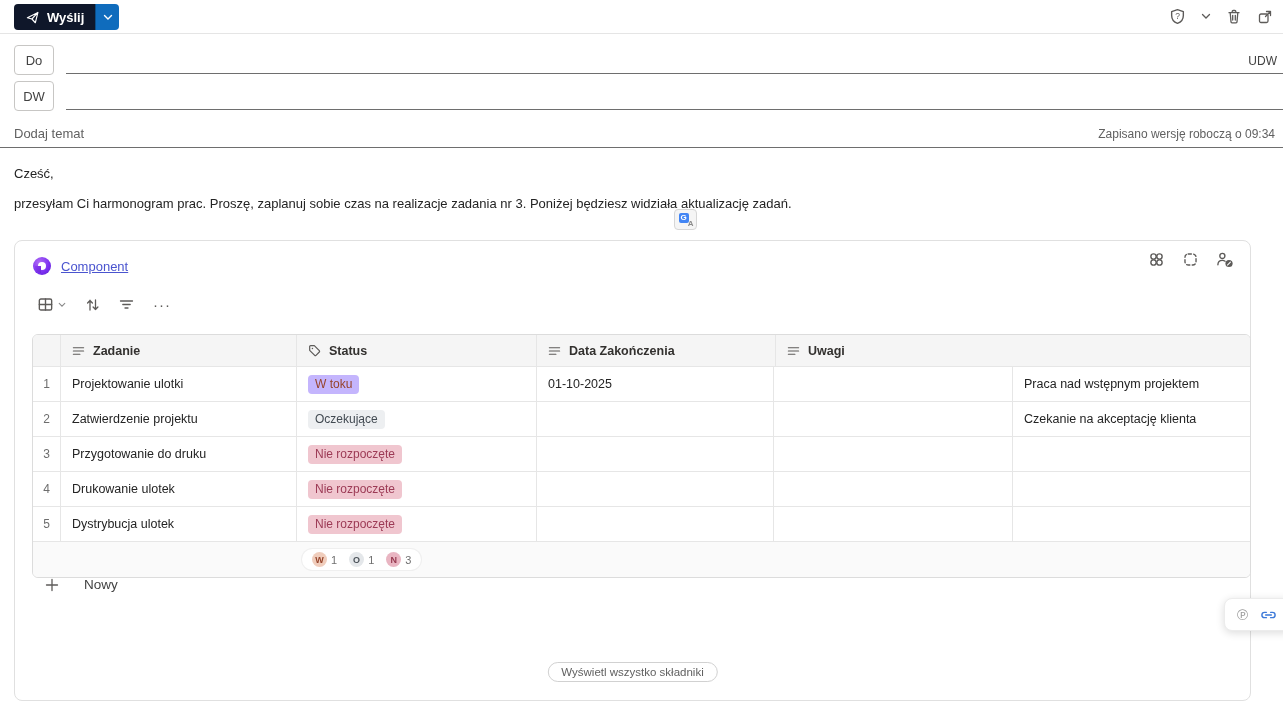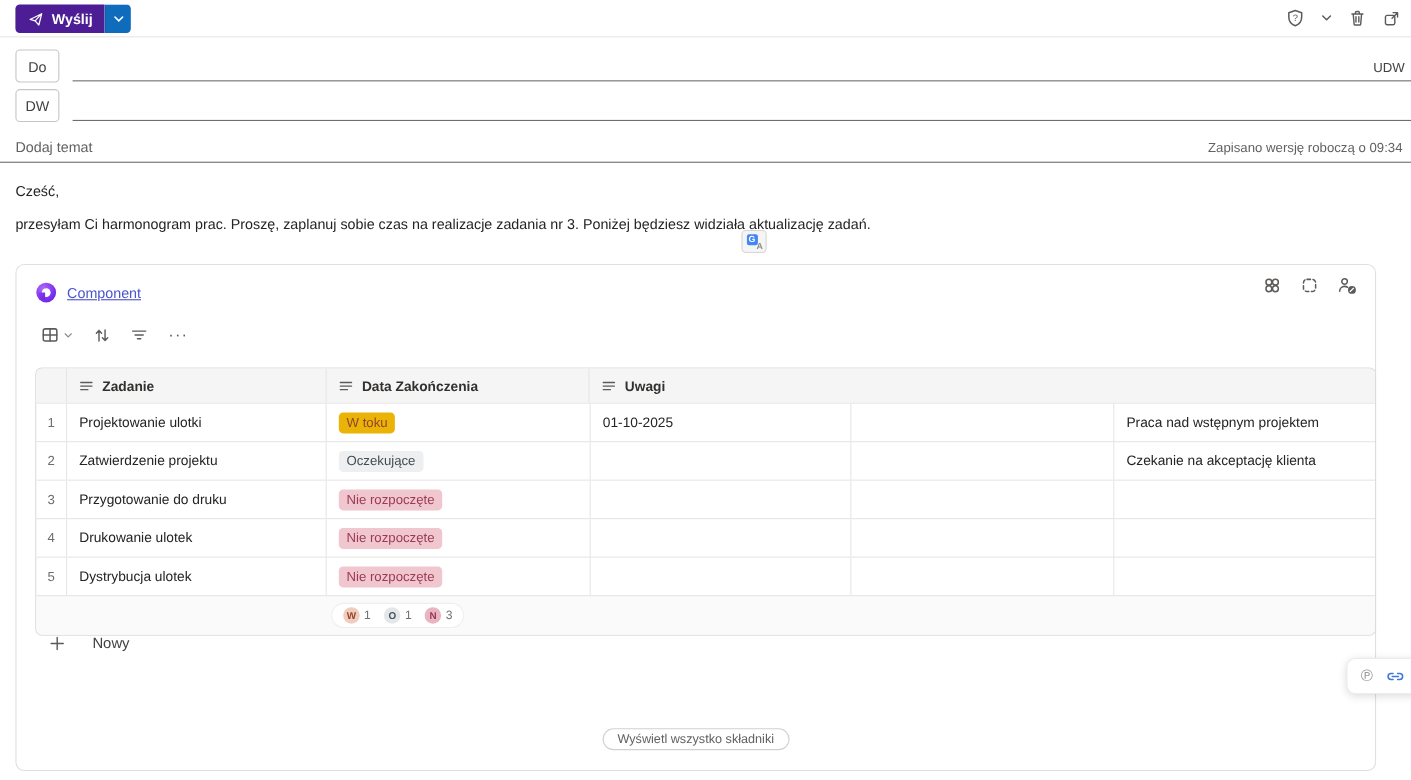--- a/index.html
+++ b/index.html
@@ -9,21 +9,21 @@
     font-family:"Liberation Sans","DejaVu Sans",sans-serif;
     color:#242424; font-size:13px;
   }
   svg { display:block; }
   .ico { stroke:#5d5b59; fill:none; stroke-width:1.3; stroke-linecap:round; stroke-linejoin:round; }
 
   
   .topbar { position:absolute; top:0; left:0; right:0; height:34px; border-bottom:1px solid #e5e5e5; background:#fff; }
   .send-group { position:absolute; left:14px; top:4px; height:26px; display:flex; }
   .send-main {
-    display:flex; align-items:center; gap:7px; padding:0 11px; background:#4c1d95; color:#fff;
+    display:flex; align-items:center; gap:7px; padding:0 11px; background:#0f172a; color:#fff;
     font-weight:bold; font-size:13px; border:none; border-radius:4px 0 0 4px; cursor:pointer;
   }
   .send-caret {
     width:24px; background:#0f6cbd; border:none; border-left:1px solid rgba(0,0,0,.28);
     border-radius:0 4px 4px 0; display:flex; align-items:center; justify-content:center; cursor:pointer;
   }
   .topbar-right { position:absolute; right:10px; top:8px; display:flex; align-items:center; gap:15px; }
   .icon-btn { background:none; border:none; padding:0; cursor:pointer; display:flex; align-items:center; }
 
   
@@ -77,21 +77,21 @@
   .t-cell:last-child { border-right:none; }
   .c-num { width:28px; flex:0 0 28px; justify-content:center; padding:0; color:#6d6d6d; font-size:12px; }
   .c-task { width:236px; flex:0 0 236px; }
   .c-status { width:240px; flex:0 0 240px; }
   .c-start { width:237px; flex:0 0 237px; }
   .c-end { width:239px; flex:0 0 239px; }
   .c-notes { flex:1; }
   .t-head .t-cell { gap:8px; font-weight:bold; font-size:12.5px; color:#33312f; }
   .t-body .t-row { height:35px; border-top:1px solid #e6e6e6; font-size:12.5px; }
   .badge { padding:2.5px 7px; border-radius:4px; font-size:12px; }
-  .st-inprogress { background:#eab308; color:#96442b;text-align:center; }
+  .st-inprogress { background:#c4b5fd; color:#96442b;text-align:center; }
   .st-pending { background:#edeff1; color:#424a52; }
   .st-notstarted { background:#f0c6cf; color:#9c3a55; }
   .t-summary { height:36px; background:#fafafa; border-top:1px solid #e6e6e6; display:flex; align-items:center; }
   .summary-pill { margin-left:269px; background:#fff; border-radius:999px; padding:3px 10px; display:flex; align-items:center; gap:12px; box-shadow:0 0 0 1px #efefef; }
   .sum-item { display:flex; align-items:center; gap:4px; }
   .sum-dot { width:15px; height:15px; border-radius:50%; font-size:9px; font-weight:bold; display:flex; align-items:center; justify-content:center; }
   .d-inprogress { background:#f0cdbc; color:#96442b; }
   .d-pending { background:#e4e7ea; color:#4c535a; }
   .d-notstarted { background:#e9b5c2; color:#96394f; }
   .sum-count { font-size:11px; color:#707070; }
@@ -261,20 +261,29 @@
   <div class="task-table">
     <div class="t-row t-head">
       <div class="t-cell c-num"></div>
       <div class="t-cell c-task">
         <span>
             <svg width="13" height="12" viewBox="0 0 14 12" class="ico">
               <path d="M1.5 2.5 H12.5 M1.5 6 H12.5 M1.5 9.5 H8.5"></path>
             </svg>
           </span>
         <span>Zadanie</span>
+      </div>
+      <div class="t-cell c-status">
+        <span>
+            <svg width="13" height="13" viewBox="0 0 14 14" class="ico">
+              <path d="M1.8 2.8 a1 1 0 0 1 1-1 h4 l5.4 5.4 a1 1 0 0 1 0 1.4 l-3.6 3.6 a1 1 0 0 1 -1.4 0 L1.8 6.8 Z"></path>
+              <circle cx="4.8" cy="4.8" r="0.8" fill="#5d5b59" stroke="none"></circle>
+            </svg>
+          </span>
+        <span>Status</span>
       </div>
       <div class="t-cell c-end">
         <span>
             <svg width="13" height="12" viewBox="0 0 14 12" class="ico">
               <path d="M1.5 2.5 H12.5 M1.5 6 H12.5 M1.5 9.5 H8.5"></path>
             </svg>
           </span>
         <span>Data Zakończenia</span>
       </div>
       <div class="t-cell c-notes">

